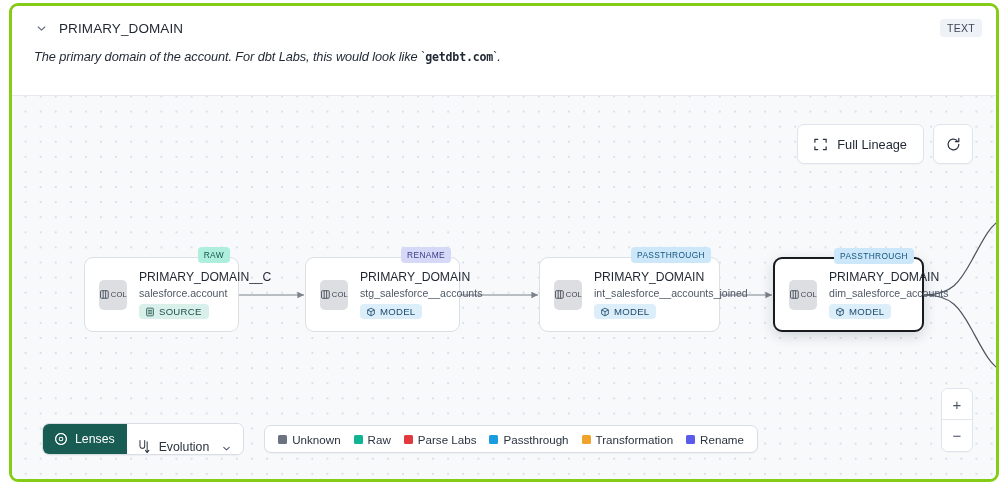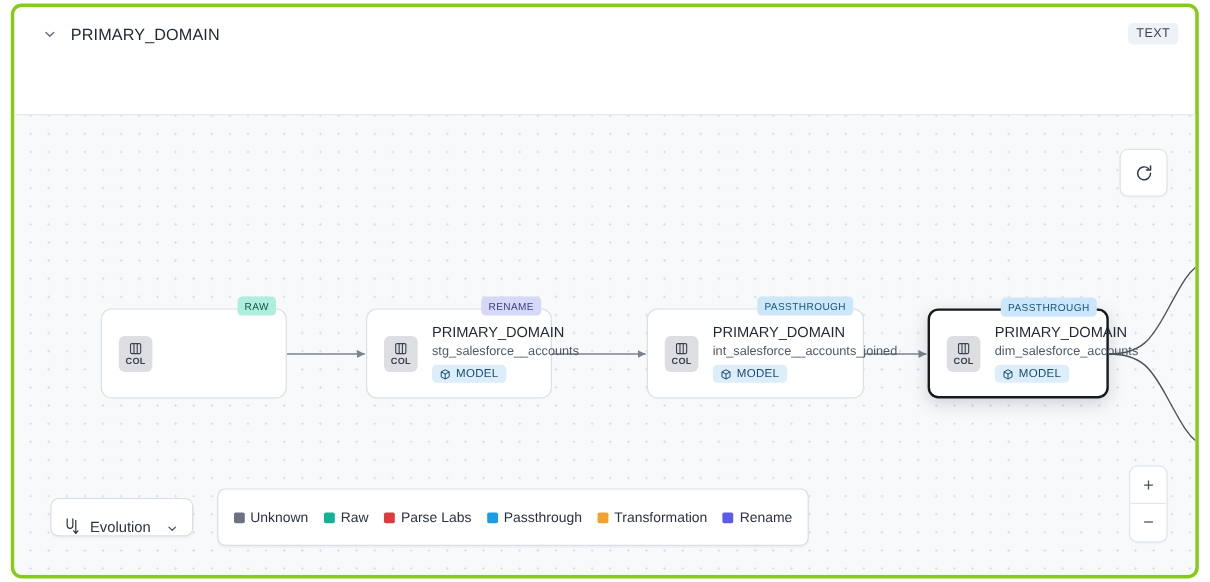--- a/index.html
+++ b/index.html
@@ -180,25 +180,24 @@
   }
   .node.selected {
     border: 2px solid #171a1f;
     box-shadow: 0 4px 14px rgba(16,24,40,.16);
   }
   .node-col {
     width: 28px; height: 30px;
     margin-left: 14px;
     background: #dcdee2;
     border-radius: 5px;
-    display: flex; flex-direction: column;
+    display: flex; flex-direction: row;
     align-items: center; justify-content: center;
     gap: 1px;
     flex: 0 0 auto;
-    font-weight: bold;
   }
   .node-col .cg { width: 12px; height: 11px; display: block; }
   .node-col .cl {
     font-size: 7.6px;
     color: #3a4250;
     letter-spacing: .2px;
     line-height: 8px;
   }
   .node-body {
     margin-left: 12px;
@@ -277,21 +276,21 @@
     padding: 0 11px 0 10px;
     background: #ffffff;
     color: #2a333f;
     font-size: 12.3px;
     cursor: pointer;
   }
   .evo-ico { width: 14px; height: 15px; display: block; }
   .evo-chev { width: 11px; height: 11px; display:block; color:#4a5462; margin-left: 4px;}
 
   .legend {
-    height: 48px;
+    height: 28px;
     display: flex; align-items: center;
     gap: 13px;
     padding: 0 13px;
     background: #ffffff;
     border: 1px solid #d9dee4;
     border-radius: 7px;
     box-shadow: 0 1px 1px rgba(16,24,40,.04);
   }
   .legend-item {
     display: flex; align-items: center; gap: 5px;
@@ -312,20 +311,23 @@
         <span class="chev">
           <svg viewBox="0 0 16 16" width="13" height="13" fill="none" stroke="currentColor" stroke-width="1.5" stroke-linecap="round" stroke-linejoin="round">
               <path d="M4 6.2 L8 10 L12 6.2"></path>
             </svg>
         </span>
         <span class="col-title">PRIMARY_DOMAIN</span>
       </div>
 
       <div class="type-badge">TEXT</div>
 
+      <div class="desc">
+        <span>The primary domain of the account. For dbt Labs, this would look like </span><span class="tick">`</span><span class="code">getdbt.com</span><span class="tick">`</span><span>.</span>
+      </div>
 
     </div>
 
     <div class="canvas">
 
       <svg class="edges" width="988" height="388" viewBox="0 0 988 388">
         <defs>
           <marker id="arr" markerWidth="7" markerHeight="7" refX="6" refY="3" orient="auto">
             <path d="M0,0 L6,3 L0,6 z" fill="#7c838c"></path>
           </marker>
@@ -335,20 +337,31 @@
           <line x1="448" y1="199" x2="526" y2="199" marker-end="url(#arr)"></line>
           <line x1="708" y1="199" x2="760" y2="199" marker-end="url(#arr)"></line>
         </g>
         <g stroke="#4d545d" stroke-width="1.2" fill="none">
           <path d="M912,199 C940,199 948,186 960,164 C972,142 978,130 988,124"></path>
           <path d="M912,199 C940,199 948,212 960,234 C972,256 978,268 988,274"></path>
         </g>
       </svg>
 
       <div class="topctrls">
+        <div class="btn-lineage">
+          <span>
+            <svg class="icon-expand" viewBox="0 0 16 16" fill="none" stroke="#2a333f" stroke-width="1.3" stroke-linecap="round">
+              <path d="M2 5.6V2.6h3"></path>
+                <path d="M14 5.6V2.6h-3"></path>
+                <path d="M2 10.4v3h3"></path>
+                <path d="M14 10.4v3h-3"></path>
+            </svg>
+          </span>
+          <span>Full Lineage</span>
+        </div>
         <div class="btn-refresh">
           <span>
             <svg class="icon-refresh" viewBox="0 0 18 18" fill="none" stroke="#2a333f" stroke-width="1.3" stroke-linecap="round" stroke-linejoin="round">
               <path d="M14.6 8.9a5.7 5.7 0 1 1-1.9-4.2"></path>
               <path d="M14.6 2.4v3.6h-3.6"></path>
             </svg>
           </span>
         </div>
       </div>
 
@@ -361,20 +374,33 @@
 
         <div class="node" style="left:72px; top:161px; width:155px;">
           <div class="tag tag-raw" style="right:8px;">RAW</div>
           <div class="node-col">
             <svg class="cg" viewBox="0 0 14 13" fill="none" stroke="#3a4250" stroke-width="1.1">
               <rect x="2" y="1.6" width="10" height="9.8" rx="1.2"></rect>
                 <line x1="5.4" y1="1.6" x2="5.4" y2="11.4"></line>
                 <line x1="8.6" y1="1.6" x2="8.6" y2="11.4"></line>
             </svg>
             <span class="cl">COL</span>
+          </div>
+          <div class="node-body">
+            <div class="node-name">PRIMARY_DOMAIN__C</div>
+            <div class="node-sub">salesforce.account</div>
+            <div class="node-kind kind-source">
+              <svg class="kind-ico" viewBox="0 0 12 12" fill="none" stroke="#1d5148" stroke-width="1">
+                <rect x="2" y="1.4" width="8" height="9.2" rx="1"></rect>
+                  <line x1="3.4" y1="4" x2="8.6" y2="4"></line>
+                  <line x1="3.4" y1="6" x2="8.6" y2="6"></line>
+                  <line x1="3.4" y1="8" x2="8.6" y2="8"></line>
+              </svg>
+              <span>SOURCE</span>
+            </div>
           </div>
         </div>
 
         <div class="node" style="left:293px; top:161px; width:155px;">
           <div class="tag tag-rename" style="right:8px;">RENAME</div>
           <div class="node-col">
             <svg class="cg" viewBox="0 0 14 13" fill="none" stroke="#3a4250" stroke-width="1.1">
               <rect x="2" y="1.6" width="10" height="9.8" rx="1.2"></rect>
                 <line x1="5.4" y1="1.6" x2="5.4" y2="11.4"></line>
                 <line x1="8.6" y1="1.6" x2="8.6" y2="11.4"></line>
@@ -440,20 +466,32 @@
               </svg>
               <span>MODEL</span>
             </div>
           </div>
         </div>
 
       </div>
 
       <div class="bottombar">
         <div class="lensgroup">
+          <div class="lens-btn">
+            <span>
+              <svg class="lens-ico" viewBox="0 0 16 16" fill="none" stroke="#ffffff" stroke-width="1.15">
+                <circle cx="8" cy="8" r="6.2"></circle>
+                <path d="M8 1.8 A6.2 6.2 0 0 1 13.4 11"></path>
+                <path d="M13.4 11 A6.2 6.2 0 0 1 2.6 11"></path>
+                <path d="M2.6 11 A6.2 6.2 0 0 1 8 1.8"></path>
+                <circle cx="8" cy="8" r="2.1"></circle>
+              </svg>
+            </span>
+            <span>Lenses</span>
+          </div>
           <div class="evo-btn">
             <span>
               <svg class="evo-ico" viewBox="0 0 16 17" fill="none" stroke="#2a333f" stroke-width="1.15" stroke-linecap="round">
                 <path d="M3.4 1.6v6.2a2.7 2.7 0 0 0 5.4 0V1.6"></path>
                 <path d="M11.6 15.2V3"></path>
                 <path d="M9.6 12.9l2 2.3 2-2.3"></path>
               </svg>
             </span>
             <span>Evolution</span>
             <span>

